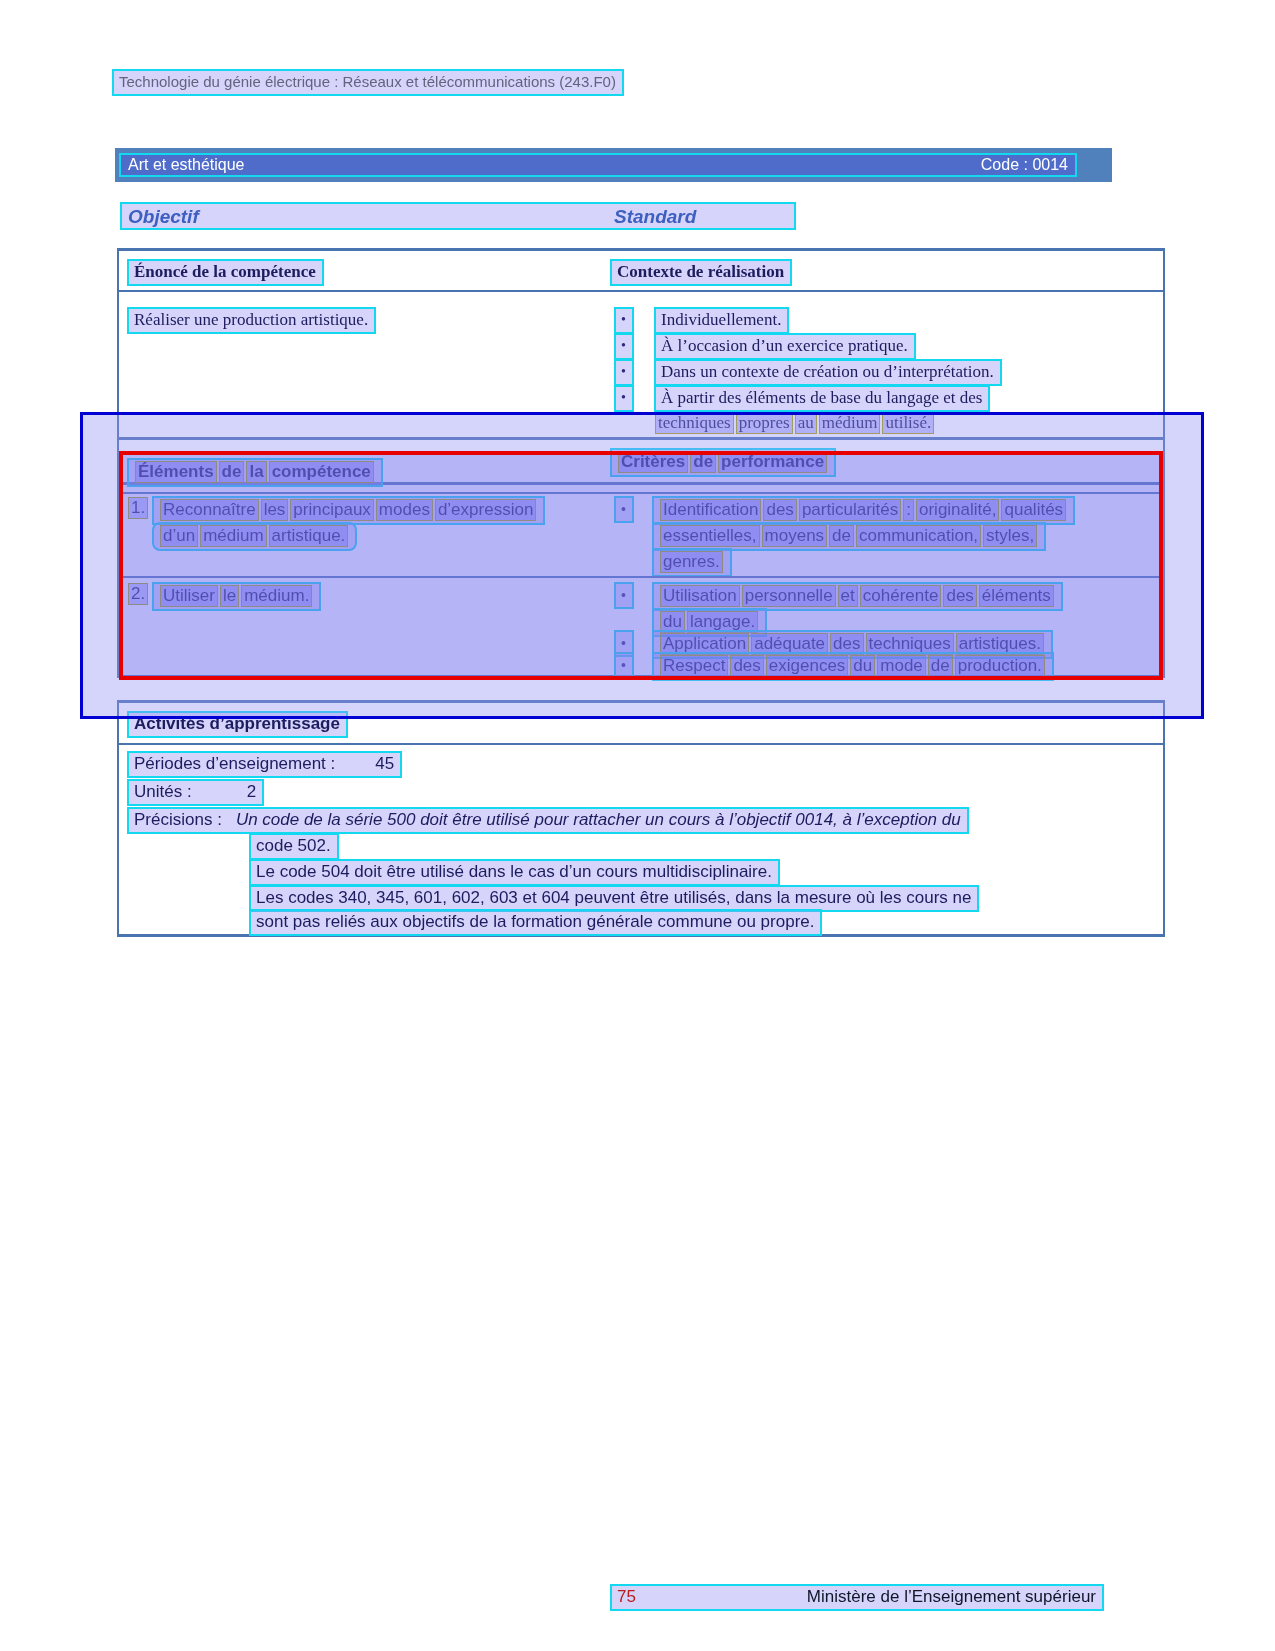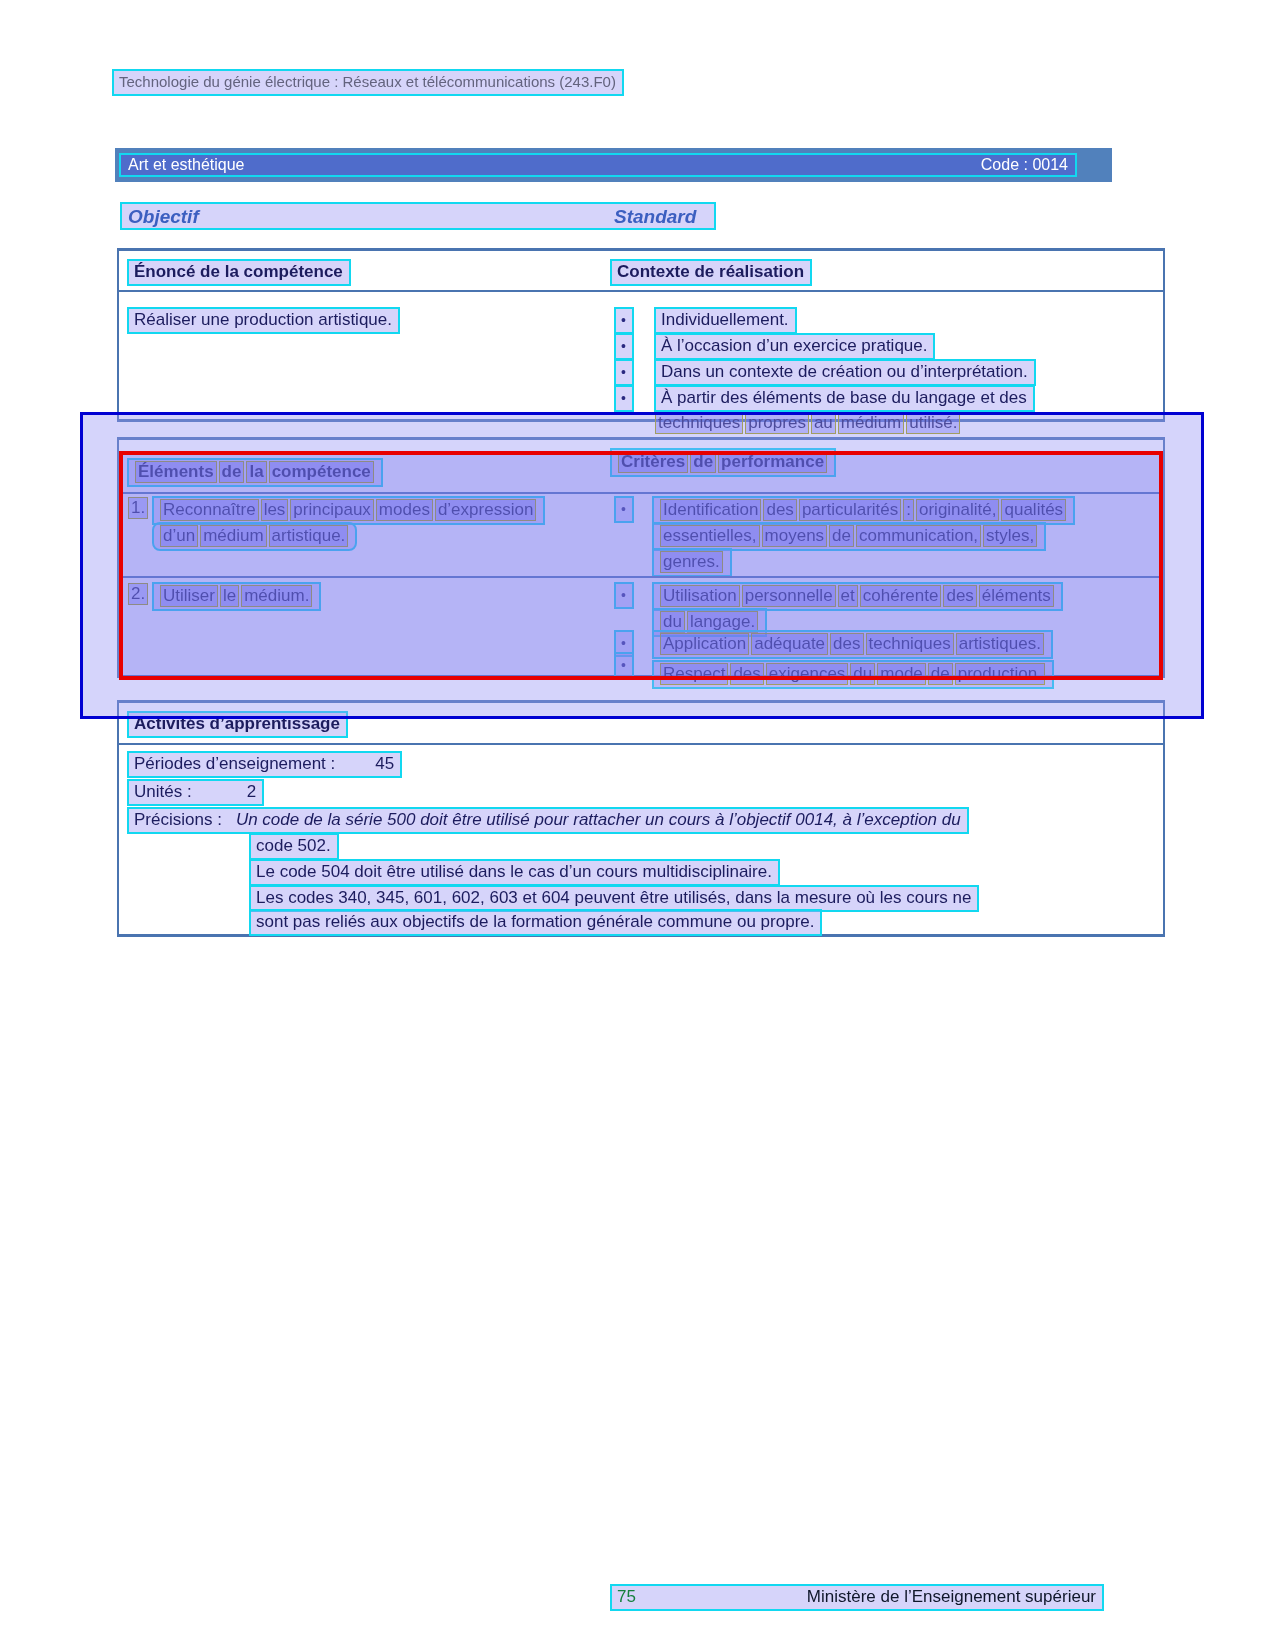--- a/index.html
+++ b/index.html
@@ -24,45 +24,45 @@
   .banner-hl{position:absolute;left:4px;top:5px;width:958px;height:24px;box-sizing:border-box;
              border:2px solid #12d8f0;background:rgba(76,66,235,0.33);
              display:flex;justify-content:space-between;align-items:center;
              padding:0 7px;color:#ffffff;font-size:16px;}
   .heading-box{position:absolute;box-sizing:border-box;border:2px solid #12d8f0;
                background:rgba(158,152,244,0.42);font-size:19px;font-weight:bold;
                font-style:italic;color:#3c5fc0;padding:2px 6px;}
   .gray{color:#63637e;font-size:15px;}
   .bullet{font-size:14px;line-height:20px;color:#2a2a80;}
   .footer-hl{display:flex;justify-content:space-between;align-items:center;}
-  .pgnum{color:#15803d;font-size:17px;}
+  .pgnum{color:#b91c1c;font-size:17px;}
   .ministry{color:#0f172a;font-size:17px;}
 </style>
 </head>
 <body>
 
 <div class="page">
 
   <div class="abs" style="left:112px;top:69px;">
     <span class="hl gray">Technologie du génie électrique : Réseaux et télécommunications (243.F0)</span>
   </div>
 
   <div class="banner" style="left:115px;top:148px;width:997px;height:34px;">
     <div class="banner-hl">
       <span>Art et esthétique</span>
       <span>Code : 0014</span>
     </div>
   </div>
 
-  <div class="heading-box" style="left:120px;top:202px;width:596px;height:28px;">
+  <div class="heading-box" style="left:120px;top:202px;width:676px;height:28px;">
     <span>Objectif</span>
     <span class="abs" style="left:492px;top:2px;">Standard</span>
   </div>
 
-  <div class="tbl" style="left:117px;top:248px;width:1048px;height:174px;">
+  <div class="tbl" style="left:117px;top:248px;width:1048px;height:237px;font-family:Liberation Serif, serif;">
     <span class="hl bold abs" style="left:8px;top:8px;">Énoncé de la compétence</span>
     <span class="hl bold abs" style="left:491px;top:8px;">Contexte de réalisation</span>
     <div class="sep" style="top:39px;"></div>
 
     <span class="hl abs" style="left:8px;top:56px;">Réaliser une production artistique.</span>
 
     <span class="hl abs bullet" style="left:495px;top:56px;">•</span>
     <span class="hl abs" style="left:535px;top:56px;">Individuellement.</span>
 
     <span class="hl abs bullet" style="left:495px;top:82px;">•</span>
@@ -97,21 +97,21 @@
     <span class="hl abs" style="left:33px;top:142px;"><span class="w">Utiliser</span><span class="w">le</span><span class="w">médium.</span></span>
 
     <span class="hl abs bullet" style="left:495px;top:142px;">•</span>
     <span class="hl abs" style="left:533px;top:142px;"><span class="w">Utilisation</span><span class="w">personnelle</span><span class="w">et</span><span class="w">cohérente</span><span class="w">des</span><span class="w">éléments</span></span>
     <span class="hl abs" style="left:533px;top:168px;"><span class="w">du</span><span class="w">langage.</span></span>
 
     <span class="hl abs bullet" style="left:495px;top:190px;">•</span>
     <span class="hl abs" style="left:533px;top:190px;"><span class="w">Application</span><span class="w">adéquate</span><span class="w">des</span><span class="w">techniques</span><span class="w">artistiques.</span></span>
 
     <span class="hl abs bullet" style="left:495px;top:212px;">•</span>
-    <span class="hl abs" style="left:533px;top:220px;text-align:center;"><span class="w">Respect</span><span class="w">des</span><span class="w">exigences</span><span class="w">du</span><span class="w">mode</span><span class="w">de</span><span class="w">production.</span></span>
+    <span class="hl abs" style="left:533px;top:212px;text-align:center;"><span class="w">Respect</span><span class="w">des</span><span class="w">exigences</span><span class="w">du</span><span class="w">mode</span><span class="w">de</span><span class="w">production.</span></span>
   </div>
 
   <div class="tbl" style="left:117px;top:700px;width:1048px;height:237px;">
     <span class="hl bold abs" style="left:8px;top:8px;">Activités d’apprentissage</span>
     <div class="sep" style="top:40px;"></div>
 
     <span class="hl abs" style="left:8px;top:48px;"><span>Périodes d’enseignement :</span><span style="margin-left:40px;">45</span></span>
 
     <span class="hl abs" style="left:8px;top:76px;"><span>Unités :</span><span style="margin-left:55px;">2</span></span>
 

